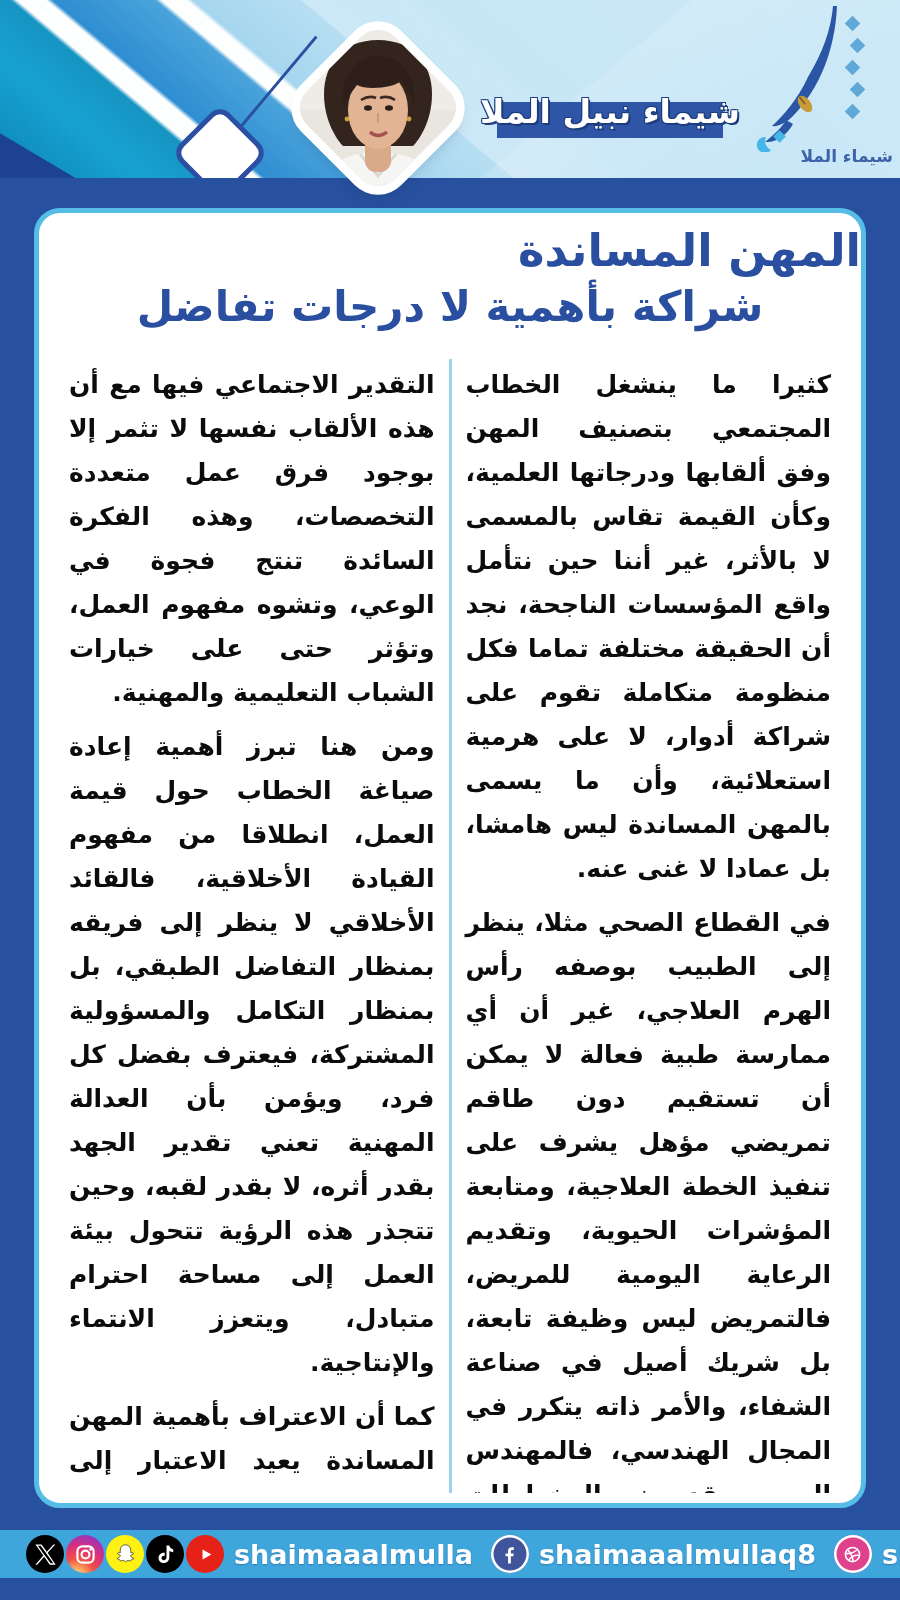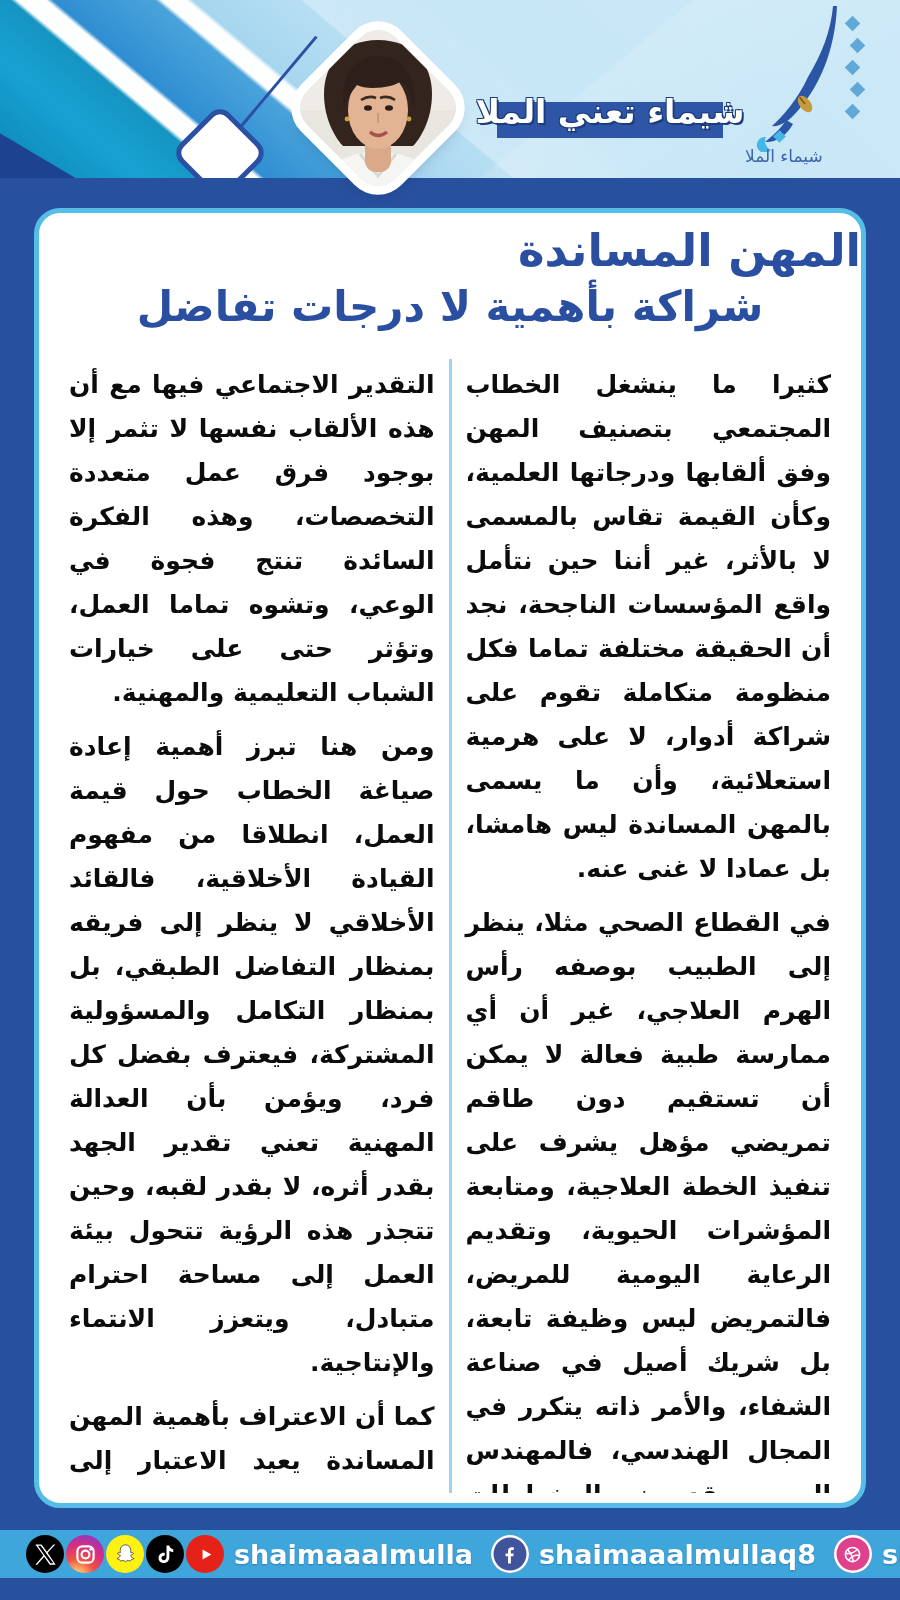--- a/index.html
+++ b/index.html
@@ -36,22 +36,22 @@
       box-shadow:0 0 0 9px #ffffff, 6px 6px 16px rgba(20,40,90,.30);}
   .photo-inner{position:absolute;left:-26px;top:-26px;width:176px;height:176px;transform:rotate(-45deg);}
 
   .name-banner{position:absolute;left:497px;top:102px;width:226px;height:36px;background:var(--banner-blue);
       display:flex;align-items:center;justify-content:center;}
   .name-banner span{display:block;transform:translateY(-9px);font-size:33px;font-weight:800;color:#fff;
       white-space:nowrap;letter-spacing:-1px;
       text-shadow:2px 2px 0 #1d3c7c,-1px -1px 0 #1d3c7c,1px -1px 0 #1d3c7c,-1px 1px 0 #1d3c7c;}
 
   .logo{position:absolute;left:745px;top:4px;width:148px;height:148px;}
-  .logo-caption{position:absolute;left:745px;top:146px;width:148px;text-align:left;
-      font-size:17px;font-weight:400;color:#3f63a9;}
+  .logo-caption{position:absolute;left:745px;top:146px;width:148px;text-align:right;
+      font-size:17px;font-weight:700;color:#3f63a9;}
 
   
   .card{position:absolute;left:34px;top:208px;width:832px;height:1300px;background:#fff;
       border:5px solid var(--card-border);border-radius:26px;}
   .card-title{padding-top:10px;text-align:center;color:var(--title-blue);font-weight:800;}
   .title-l1{font-size:45px;line-height:56px;letter-spacing:-1px;text-align:right;}
   .title-l2{font-size:42px;line-height:56px;letter-spacing:-1px;}
 
   .columns{position:absolute;left:16px;right:16px;top:146px;bottom:10px;display:flex;direction:rtl;}
   .col{flex:1;padding:4px 14px 0 14px;overflow:hidden;}
@@ -102,21 +102,21 @@
         <ellipse cx="99" cy="88" rx="4" ry="2.7" fill="#2b1d18"></ellipse>
         <path d="M88 93v10" stroke="#c69a7c" stroke-width="2"></path>
         <path d="M80 112q8 7 17 0" stroke="#a4524f" stroke-width="3.4" fill="none"></path>
         <circle cx="57" cy="99" r="2.4" fill="#c9a23f"></circle>
         <circle cx="119" cy="99" r="2.4" fill="#c9a23f"></circle>
       </svg>
     </div>
   </div>
 
   <div class="name-banner">
-    <span>شيماء تعني الملا</span>
+    <span>شيماء نبيل الملا</span>
   </div>
 
   <div class="logo">
     <svg viewBox="0 0 148 148" width="148" height="148">
       <path d="M92 2c-2 44-17 82-44 110-6 6-14 11-21 10 11-10 26-27 36-49C77 50 86 26 88 2z" fill="#2b56a5"></path>
       <path d="M48 120c-6 11-17 19-28 18 9-7 17-15 21-22z" fill="#2b56a5"></path>
       <g transform="rotate(-38 60 100)">
         <ellipse cx="60" cy="100" rx="5.5" ry="9.5" fill="#c79b3b"></ellipse>
         <line x1="60" y1="91" x2="60" y2="100" stroke="#7a5c1e" stroke-width="1.6"></line>
       </g>
@@ -141,21 +141,21 @@
       <div class="title-l2">شراكة بأهمية لا درجات تفاضل</div>
     </div>
 
     <div class="columns">
       <div class="col col-right">
         <p class="body">كثيرا ما ينشغل الخطاب المجتمعي بتصنيف المهن وفق ألقابها ودرجاتها العلمية، وكأن القيمة تقاس بالمسمى لا بالأثر، غير أننا حين نتأمل واقع المؤسسات الناجحة، نجد أن الحقيقة مختلفة تماما فكل منظومة متكاملة تقوم على شراكة أدوار، لا على هرمية استعلائية، وأن ما يسمى بالمهن المساندة ليس هامشا، بل عمادا لا غنى عنه.</p>
         <p class="body">في القطاع الصحي مثلا، ينظر إلى الطبيب بوصفه رأس الهرم العلاجي، غير أن أي ممارسة طبية فعالة لا يمكن أن تستقيم دون طاقم تمريضي مؤهل يشرف على تنفيذ الخطة العلاجية، ومتابعة المؤشرات الحيوية، وتقديم الرعاية اليومية للمريض، فالتمريض ليس وظيفة تابعة، بل شريك أصيل في صناعة الشفاء، والأمر ذاته يتكرر في المجال الهندسي، فالمهندس المصمم قد يضع المخططات ويحسب الأحمال ويبتكر الحلول، لكن الفني والتقني والحرفي هم من يحولون الفكرة إلى واقع ملموس.</p>
 
       </div>
       <div class="col col-left">
-        <p class="body">التقدير الاجتماعي فيها مع أن هذه الألقاب نفسها لا تثمر إلا بوجود فرق عمل متعددة التخصصات، وهذه الفكرة السائدة تنتج فجوة في الوعي، وتشوه تماما العمل، وتؤثر حتى على خيارات الشباب التعليمية والمهنية.</p>
+        <p class="body">التقدير الاجتماعي فيها مع أن هذه الألقاب نفسها لا تثمر إلا بوجود فرق عمل متعددة التخصصات، وهذه الفكرة السائدة تنتج فجوة في الوعي، وتشوه مفهوم العمل، وتؤثر حتى على خيارات الشباب التعليمية والمهنية.</p>
         <p class="body">ومن هنا تبرز أهمية إعادة صياغة الخطاب حول قيمة العمل، انطلاقا من مفهوم القيادة الأخلاقية، فالقائد الأخلاقي لا ينظر إلى فريقه بمنظار التفاضل الطبقي، بل بمنظار التكامل والمسؤولية المشتركة، فيعترف بفضل كل فرد، ويؤمن بأن العدالة المهنية تعني تقدير الجهد بقدر أثره، لا بقدر لقبه، وحين تتجذر هذه الرؤية تتحول بيئة العمل إلى مساحة احترام متبادل، ويتعزز الانتماء والإنتاجية.</p>
         <p class="body">كما أن الاعتراف بأهمية المهن المساندة يعيد الاعتبار إلى ثقافة الإتقان، فالمجتمعات التي تحترم العمل اليدوي والحرفي لا تعاني نقصا في المهارات، بل تزدهر فيها الصناعات وتتنوع مسارات النجاح، أما حين يربط النجاح حصرا بمسارات أكاديمية محددة، فإننا نقصي طاقات كبيرة كان يمكن أن تسهم بفاعلية في التنمية.</p>
 
       </div>
     </div>
   </div>
 
   <div class="footer-band">
     <span class="icn icn-x">
       <svg viewBox="0 0 24 24">

